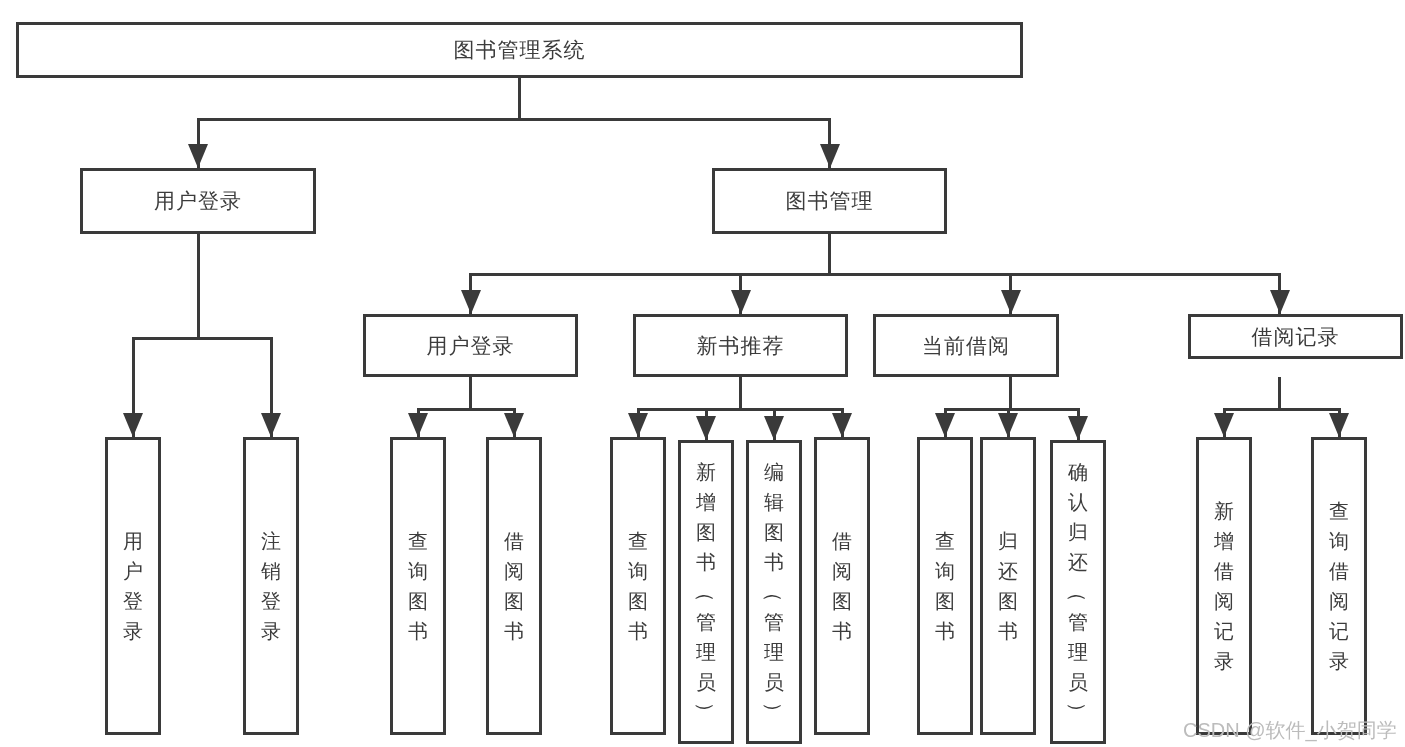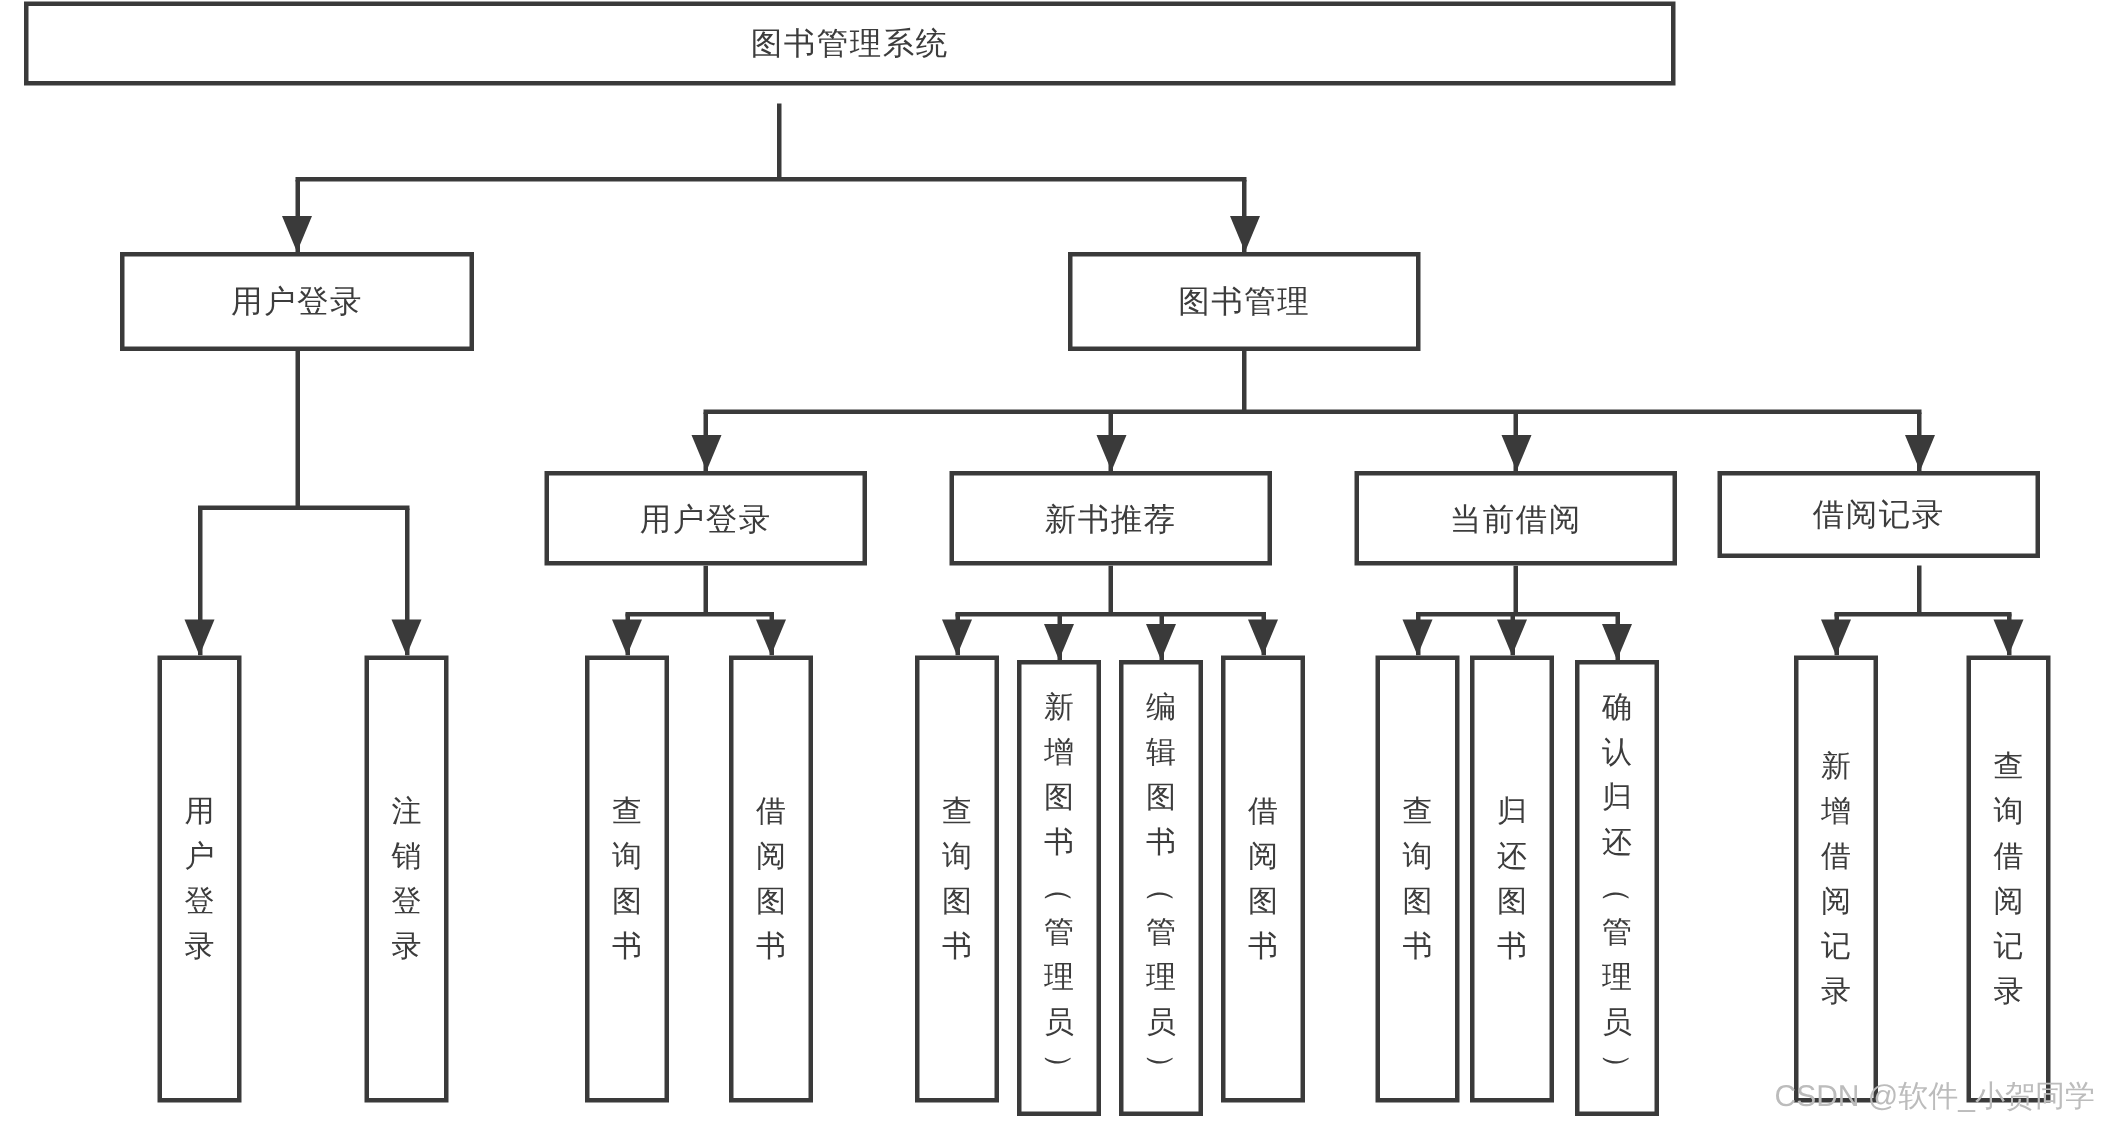--- a/index.html
+++ b/index.html
@@ -26,41 +26,41 @@
     border-top:24px solid var(--line,#3a3a3a);
   }
   .watermark{
     position:absolute;left:1183px;top:717px;z-index:6;
     font-size:20px;color:var(--wm,#bcbcbc);white-space:nowrap;
   }
 </style>
 </head>
 <body style="--line: #3a3a3a; --text: #3c3c3c; --wm: #bcbcbc; background: rgb(255, 255, 255);">
 
-<div class="node h" style="left:16px;top:1px;width:1101px;height:56px">
+<div class="node h" style="left:16px;top:22px;width:1007px;height:56px">
   <span class="lbl">图书管理系统</span>
 </div>
 
 <div class="node h" style="left:80px;top:168px;width:236px;height:66px">
   <span class="lbl">用户登录</span>
 </div>
 <div class="node h" style="left:712px;top:168px;width:235px;height:66px">
   <span class="lbl">图书管理</span>
 </div>
 
 <div class="node h" style="left:363px;top:314px;width:215px;height:63px">
   <span class="lbl">用户登录</span>
 </div>
 <div class="node h" style="left:633px;top:314px;width:215px;height:63px">
   <span class="lbl">新书推荐</span>
 </div>
-<div class="node h" style="left:903px;top:314px;width:215px;height:63px">
+<div class="node h" style="left:873px;top:314px;width:186px;height:63px">
   <span class="lbl">当前借阅</span>
 </div>
-<div class="node h" style="left:1145px;top:314px;width:215px;height:58px">
+<div class="node h" style="left:1188px;top:314px;width:215px;height:45px">
   <span class="lbl">借阅记录</span>
 </div>
 
 <div class="node v" style="left:105px;top:437px;width:56px;height:298px">
   <span class="vertical-label">
       <div class="vchar">用</div>
       <div class="vchar">户</div>
       <div class="vchar">登</div>
       <div class="vchar">录</div>
     </span>

